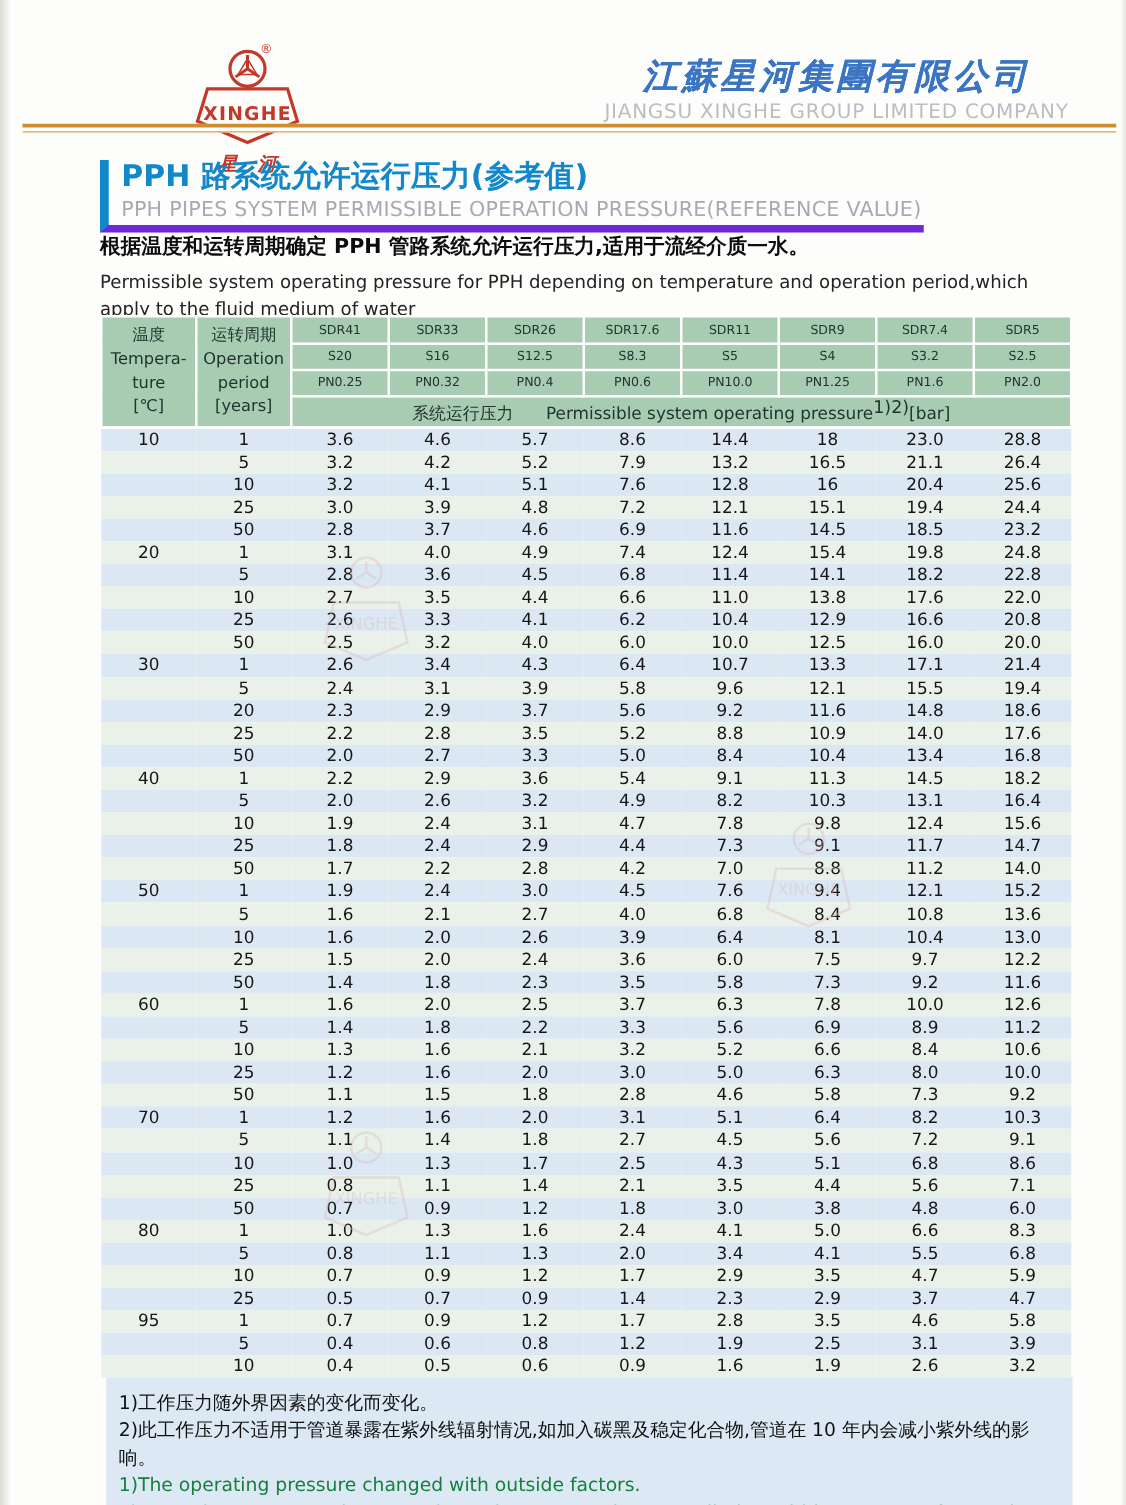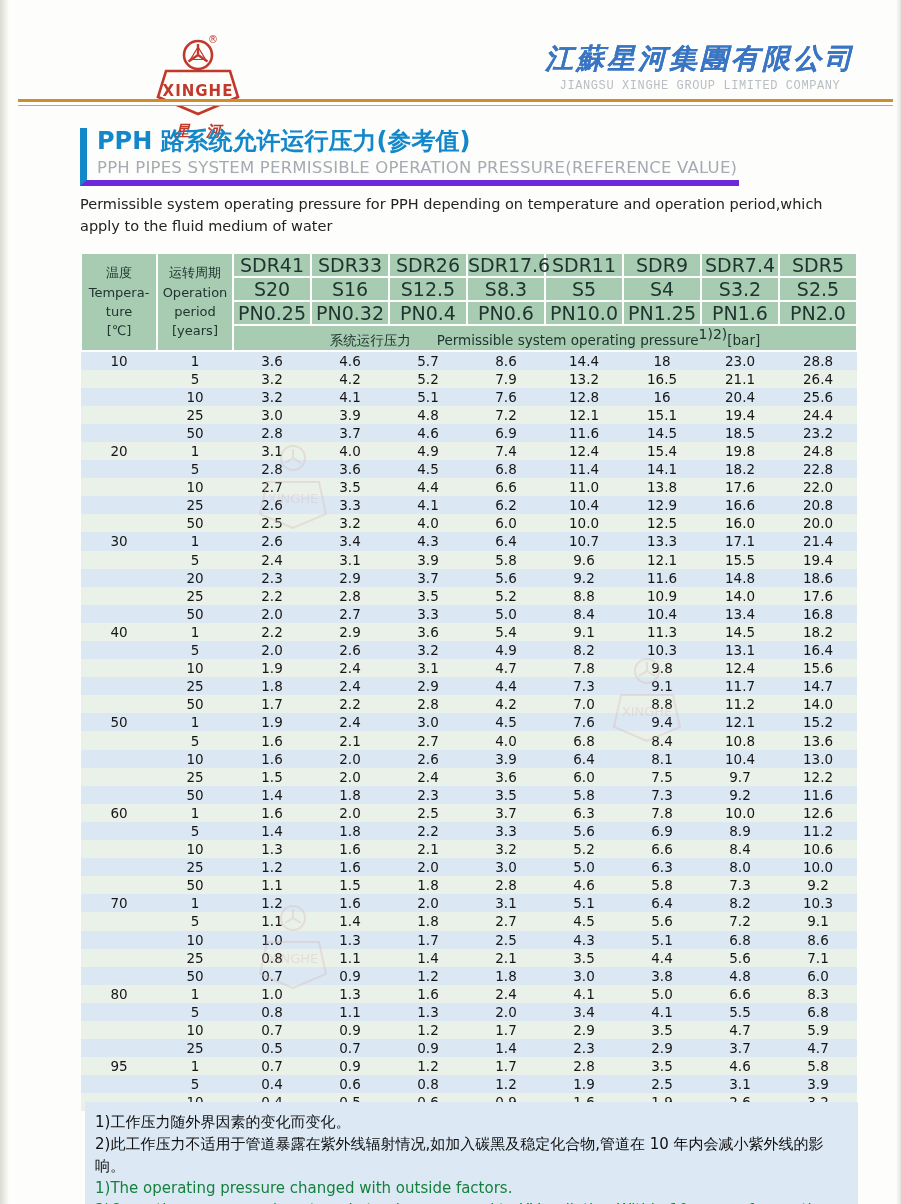--- a/index.html
+++ b/index.html
@@ -12,45 +12,45 @@
   .edge-left { position:absolute; left:0; top:0; bottom:0; width:9px;
     background:linear-gradient(90deg,#d9dcd2,rgba(253,253,251,0)); }
   .edge-right { position:absolute; right:0; top:0; bottom:0; width:5px;
     background:linear-gradient(270deg,#e3e4e0,rgba(253,253,251,0)); }
 
   
   .logo { position:absolute; left:142px; top:36px; width:112px; text-align:center; color:var(--logo-red,#c0392b); }
   .logo .emblem-wrap { position:relative; height:36px; }
   .logo .reg { position:absolute; left:66px; top:-2px; font-size:10px; color:var(--logo-red,#c0392b); }
   .logo .brand-cn { font-size:15px; font-style:italic; font-weight:bold; letter-spacing:16px; padding-left:16px; margin-top:2px; }
-  .company { position:absolute; right:46px; top:46px; text-align:center;font-family:Liberation Mono, monospace; }
+  .company { position:absolute; right:46px; top:46px; text-align:center; }
   .company .cn { color:#3a75c4; font-size:28px; font-weight:bold; font-style:italic; letter-spacing:3px; line-height:1.1;
                  text-shadow:0 0 0.5px #3a75c4; }
-  .company .en { color:#b9bec4; font-size:12px; letter-spacing:0.6px; margin-top:2px; }
+  .company .en { color:#b9bec4; font-size:16px; letter-spacing:0.6px; margin-top:2px; }
   .gold-rule { position:absolute; left:18px; right:8px; top:99px; height:3px;
     border-top:3px solid var(--gold-line,#cf8e2d); border-bottom:1.5px solid #dca24a; background:#fff; }
 
   
   .title-block { position:absolute; left:80px; top:128px; width:642px;
     border-left:7px solid var(--accent-blue,#1287c9); border-bottom:6px solid #6d28d9; padding:0 0 3px 10px; }
   .title-cn { color:var(--accent-blue,#1287c9); font-size:24px; font-weight:bold; line-height:1.15; }
   .title-en { color:#a5abb2; font-size:16.5px; letter-spacing:0.2px; margin-top:2px; }
 
   .intro { position:absolute; left:80px; top:186px; width:782px; }
   .intro .cn { font-size:16.5px; font-weight:bold; color:#0d0d0d; }
   .intro .en { font-size:14.5px; color:#232323; line-height:1.55; margin-top:7px; }
 
   
   .tbl-wrap { position:absolute; left:80px; top:252px; width:776px; }
   table.pressure { border-collapse:collapse; table-layout:fixed; width:776px; }
   table.pressure col.c-temp, table.pressure col.c-period { width:76px; }
   table.pressure col.c-val { width:78px; }
   thead th {
     background:var(--header-green,#a7ccb1); border:2px solid #fff;
-    font-weight:normal; font-size:19px; color:#213530; text-align:center; padding:0; height:19px;
+    font-weight:normal; font-size:10px; color:#213530; text-align:center; padding:0; height:19px;
   }
   thead tr.r1 th { height:20px; }
   thead th.stub { font-size:13px; line-height:1.48; vertical-align:middle; }
   thead th.banner { height:20px; font-size:13.5px; }
   thead th.banner .gap { display:inline-block; width:26px; }
   thead th.banner sup { font-size:14px; }
   tbody td { height:18.1px; padding:0; font-size:13.5px; text-align:center; color:#161616; }
   tr.band-blue  { background:var(--band-blue,#dbe7f2); }
   tr.band-green { background:var(--band-green,#eaf1e9); }
 
@@ -92,20 +92,21 @@
   </div>
 
   <div class="gold-rule"></div>
 
   <div class="title-block">
     <div class="title-cn">PPH 路系统允许运行压力(参考值)</div>
     <div class="title-en">PPH PIPES SYSTEM PERMISSIBLE OPERATION PRESSURE(REFERENCE VALUE)</div>
   </div>
 
   <div class="intro">
+    <div class="cn">根据温度和运转周期确定 PPH 管路系统允许运行压力,适用于流经介质一水。</div>
     <div class="en">Permissible system operating pressure for PPH depending on temperature and operation period,which apply to the fluid medium of water</div>
   </div>
 
   <div class="tbl-wrap">
     <table class="pressure">
       <colgroup>
         <col class="c-temp">
           <col class="c-period">
         <col class="c-val">
           <col class="c-val">

